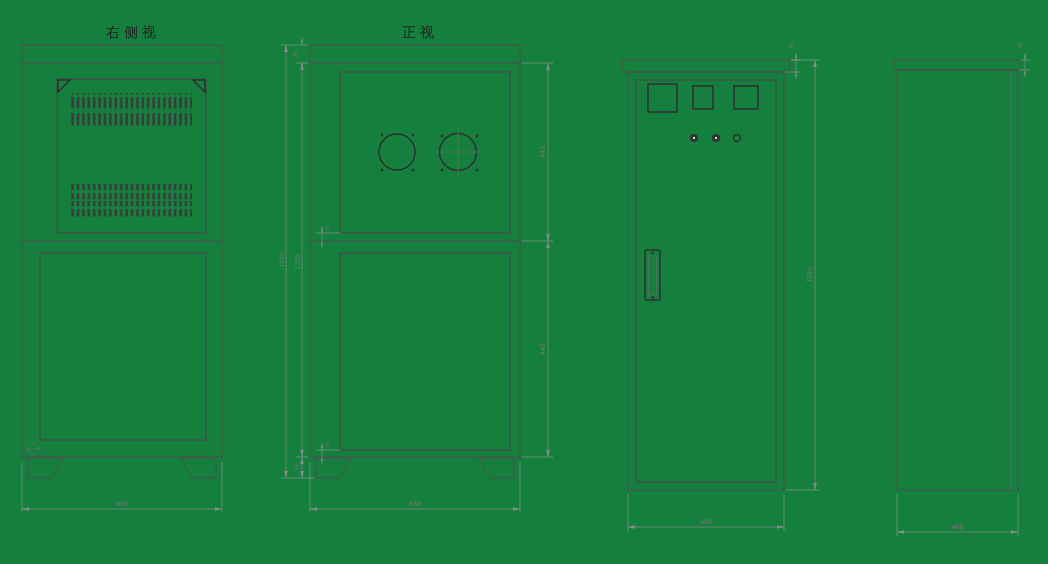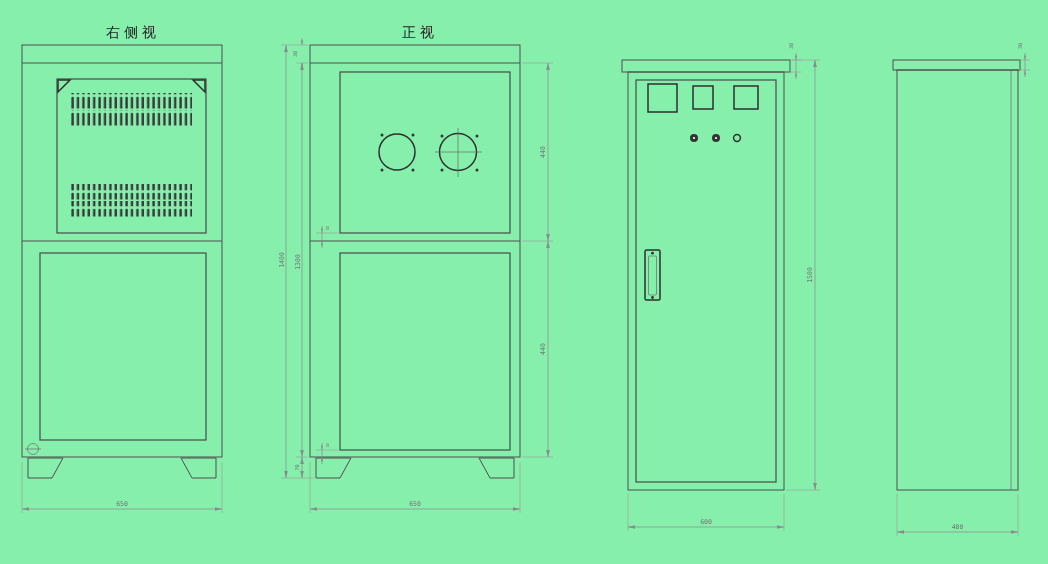--- a/index.html
+++ b/index.html
@@ -1,16 +1,16 @@
 <!DOCTYPE html>
 <html><head>
 <meta charset="utf-8">
 <style>
   html,body{margin:0;padding:0;background:#ffffff;}
-  #stage{position:relative;width:1048px;height:564px;background:#86efac;overflow:hidden;
+  #stage{position:relative;width:1048px;height:564px;background:#15803d;overflow:hidden;
          font-family:"DejaVu Sans", sans-serif;}
   svg{position:absolute;left:0;top:0;}
   text{font-family:"DejaVu Sans Mono", monospace;}
   .title{font-family:"DejaVu Serif", serif;font-size:14px;fill:#222;letter-spacing:4px;}
   .dimtxt{font-size:6.5px;fill:#757575;}
   .dimtiny{font-size:5px;fill:#757575;}
   .obj{stroke:#4f4f4f;fill:none;stroke-width:1;}
   .objbold{stroke:#2f2f2f;fill:none;stroke-width:1.5;}
   .panel{stroke:#4a4a4a;fill:none;stroke-width:1.2;}
   .dim{stroke:#8a8a8a;fill:none;stroke-width:0.7;}

